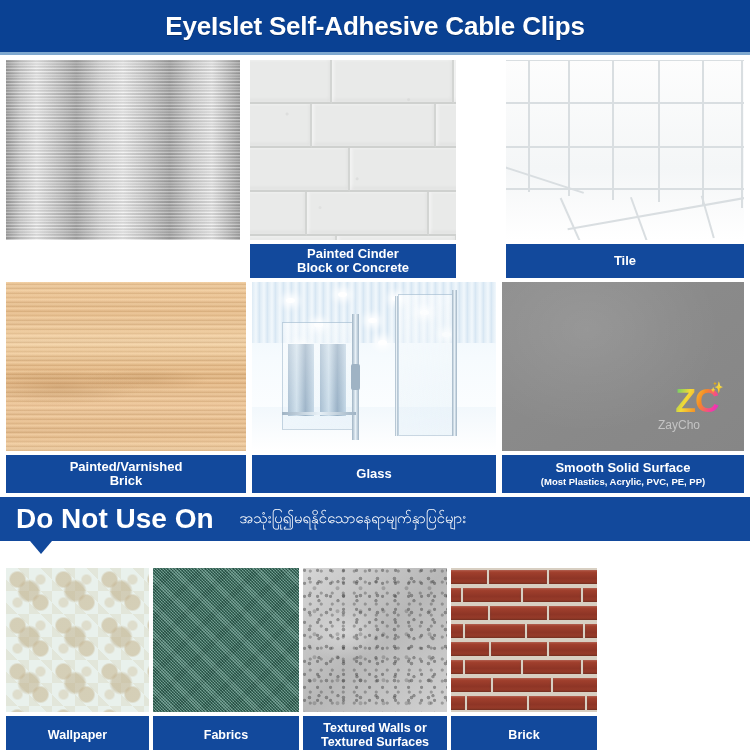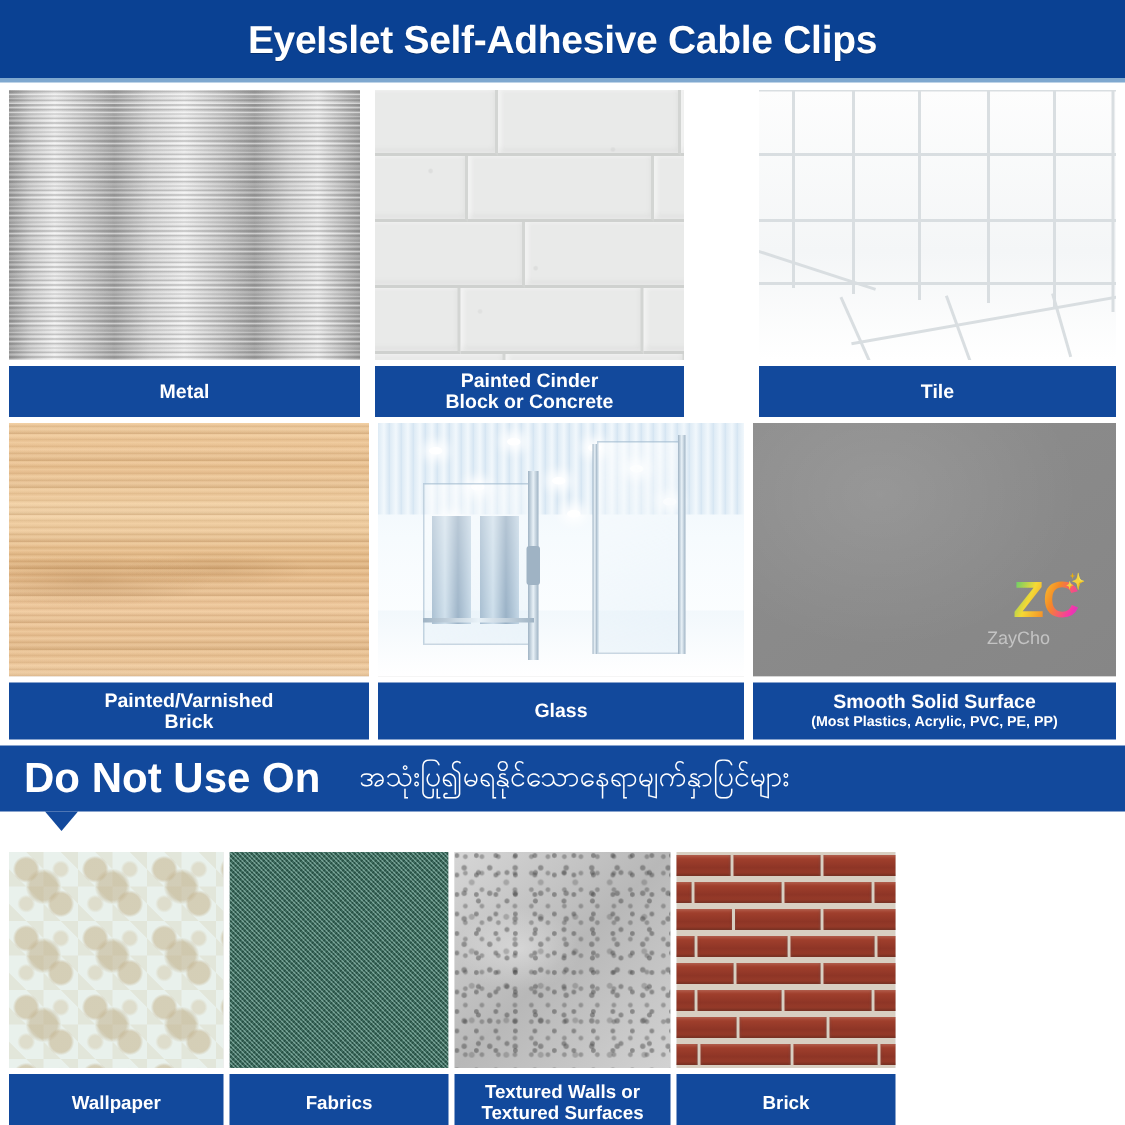--- a/index.html
+++ b/index.html
@@ -189,21 +189,21 @@
     position:absolute;left:0;top:497px;width:750px;height:44px;
     background:#12499c;
     display:flex;align-items:center;
   }
   .banner-title{
     color:#ffffff;font-size:28px;font-weight:bold;margin-left:16px;
     font-family:"Liberation Sans", sans-serif;
     white-space:nowrap;
   }
   .banner-mm{
-    color:#ffffff;font-size:19px;margin-left:26px;
+    color:#ffffff;font-size:15px;margin-left:26px;
     font-family:"Liberation Sans", sans-serif;
     white-space:nowrap;
   }
   .banner-notch{
     position:absolute;left:30px;top:541px;
     width:0;height:0;
     border-left:11px solid transparent;
     border-right:11px solid transparent;
     border-top:13px solid #12499c;
   }
@@ -294,23 +294,20 @@
   </div>
   <div class="header-underline"></div>
 
   <div class="grid-good">
 
     <div class="cellrow row1">
 
       <div class="cell c1">
         <div class="photo">
           <div class="tex tex-metal"></div>
-        </div>
-        <div class="caption">
-          <span class="main">Metal</span>
         </div>
       </div>
 
       <div class="cell c2">
         <div class="photo">
           <div class="tex tex-cinder">
             <div class="blk" style="left:-30px;top:0;width:110px;"></div>
             <div class="blk" style="left:82px;top:0;width:120px;"></div>
             <div class="blk" style="left:204px;top:0;width:110px;"></div>
             <div class="blk" style="left:-60px;top:44px;width:120px;"></div>

